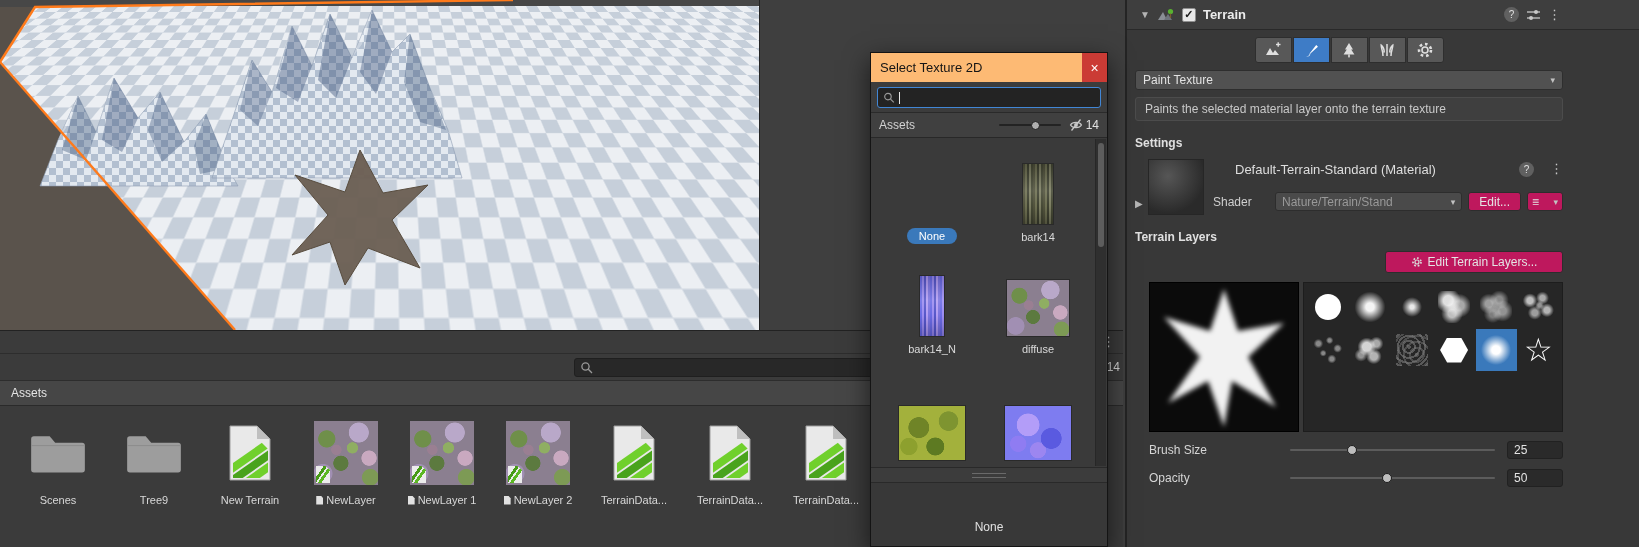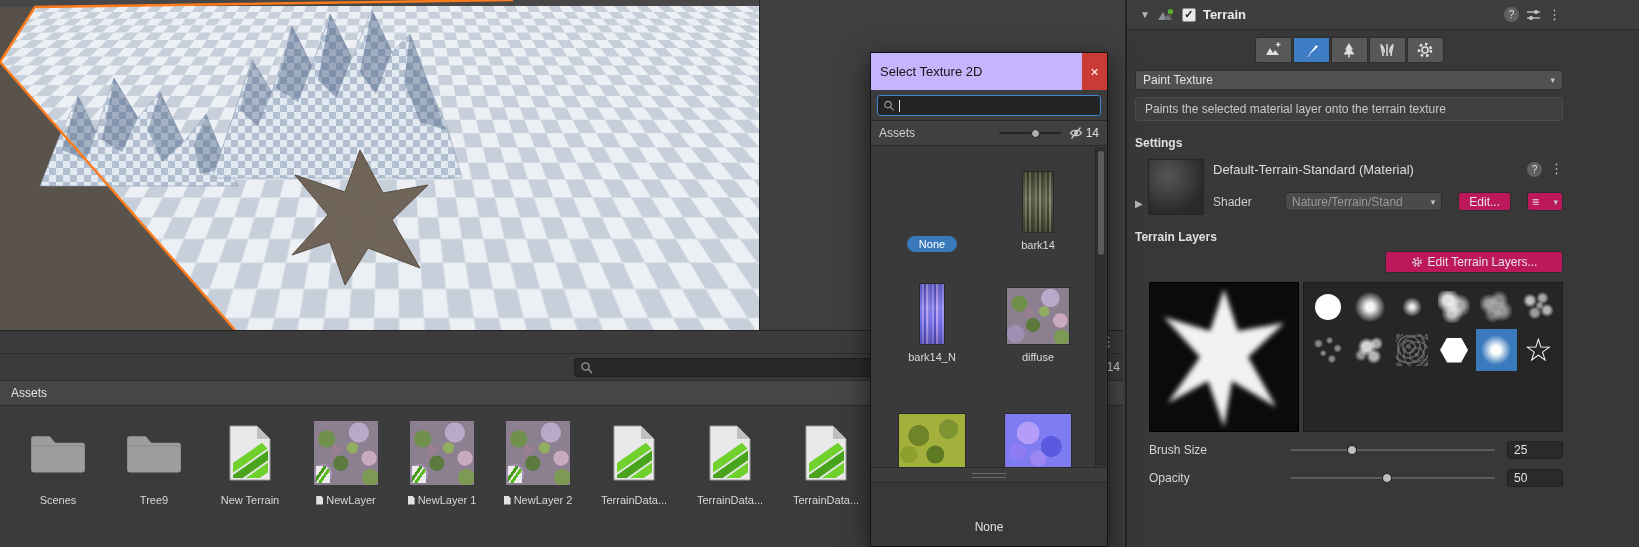--- a/index.html
+++ b/index.html
@@ -74,21 +74,21 @@
       radial-gradient(circle at 35% 35%, #b39df8 0 20%, transparent 21%),
       radial-gradient(circle at 70% 60%, #5a5ae0 0 18%, transparent 19%),
       radial-gradient(circle at 50% 82%, #9c86f0 0 14%, transparent 15%),
       radial-gradient(circle at 20% 70%, #8f7cf2 0 12%, transparent 13%),
       #7e7cf0; }
 
   
   .picker { position:absolute; left:870px; top:52px; width:238px; height:495px; z-index:6;
     background:#3c3c3c; border:1px solid #141414; box-shadow:0 8px 24px rgba(0,0,0,.6);
     display:flex; flex-direction:column; }
-  .pk-title { height:37px; background:#c4b5fd; color:#151515; display:flex; align-items:center; padding-left:9px; font-size:13px; flex:0 0 auto; }
+  .pk-title { height:29px; background:#fdba74; color:#151515; display:flex; align-items:center; padding-left:9px; font-size:13px; flex:0 0 auto; }
   .pk-close { margin-left:auto; width:25px; height:100%; background:#cb3b35; color:#fff; display:flex; align-items:center; justify-content:center; font-size:14px; }
   .pk-search { padding:5px 6px 4px 6px; flex:0 0 auto; }
   .pk-field { height:21px; background:#232323; border:1px solid #4186d5; border-radius:3px; display:flex; align-items:center; padding:0 5px; gap:4px; }
   .pk-field input { flex:0 1 auto; width:100%; background:transparent; border:0; outline:0; color:#e8e8e8; font:11px "Liberation Sans",sans-serif; }
   .caret { width:1px; height:12px; background:#e8e8e8; animation:blink 1.1s steps(1) infinite; }
   @keyframes blink { 50% { opacity:0; } }
   .pk-crumb { height:26px; background:#404040; border-top:1px solid #2a2a2a; border-bottom:1px solid #282828; display:flex; align-items:center; padding:0 8px; gap:8px; flex:0 0 auto; }
   .pk-crumb .spacer { flex:1; }
   .mini-slider { position:relative; width:62px; height:2px; background:#232323; border-radius:1px; }
   .mini-slider .thumb { position:absolute; top:-3.5px; left:52%; width:9px; height:9px; border-radius:50%; background:#b0b0b0; border:1px solid #1c1c1c; }
@@ -126,23 +126,23 @@
   .tool-btn:last-child { border-radius:0 3px 3px 0; }
   .tool-btn.selected { background:#3e7cc6; }
   .mode-dd { margin-top:7px; height:20px; background:#515151; border:1px solid #2e2e2e; border-radius:3px; display:flex; align-items:center; padding:0 7px; color:#e2e2e2; }
   .dd-arrow { margin-left:auto; color:#c2c2c2; font-size:9px; }
   .helpbox { margin-top:7px; background:#3f3f3f; border:1px solid #4c4c4c; border-radius:3px; padding:4px 9px; font-size:12px; color:#c9c9c9; }
   .sec-label { margin-top:15px; font-weight:bold; color:#e0e0e0; }
   .material { position:relative; margin-top:9px; padding-left:13px; display:flex; gap:9px; }
   .mat-fold { position:absolute; left:0; bottom:6px; color:#b4b4b4; font-size:10px; }
   .mat-thumb { width:56px; height:56px; border:1px solid #262626; background:radial-gradient(circle at 35% 30%, #565656, #2a2a2a 72%); }
   .mat-rows { flex:1; display:flex; flex-direction:column; justify-content:space-between; padding:3px 0 4px 0; }
-  .mat-row1 { display:flex; gap:8px; color:#dedede; font-size:13px; }
+  .mat-row1 { display:flex; gap:16px; color:#dedede; font-size:13px;margin-left:22px; }
   .mat-row1 .spacer { flex:1; }
-  .mat-row2 { display:flex; align-items:center; gap:16px; }
+  .mat-row2 { display:flex; align-items:center; gap:6px; }
   .shader-label { width:56px; color:#cfcfcf; }
   .shader-dd { flex:1; height:19px; background:#4a4a4a; border:1px solid #2d2d2d; border-radius:3px; color:#999; display:flex; align-items:center; padding:0 6px; white-space:nowrap; overflow:hidden; }
   .btn { height:19px; background:#be185d; border:1px solid #2d2d2d; border-radius:3px; color:#e4e4e4; display:flex; align-items:center; justify-content:center; padding:0 10px; gap:5px; white-space:nowrap; }
   .preset-btn { width:36px; padding:0 4px; gap:3px; }
   .row-right { margin-top:7px; display:flex; justify-content:flex-end; }
   .brushes-row { margin-top:28px; display:flex; align-items:center; }
   .brushes-row .spacer { flex:1; }
   .brush-area { margin-top:9px; display:flex; gap:4px; }
   .brush-preview { margin-left:14px; width:150px; height:150px; background:#0b0b0b; border:1px solid #000; flex:0 0 auto; }
   .brush-palette { flex:1; height:150px; background:#262626; border:1px solid #1d1d1d; padding:3px; display:grid; grid-template-columns:repeat(6,1fr); grid-auto-rows:42px; gap:1px; align-content:start; }

